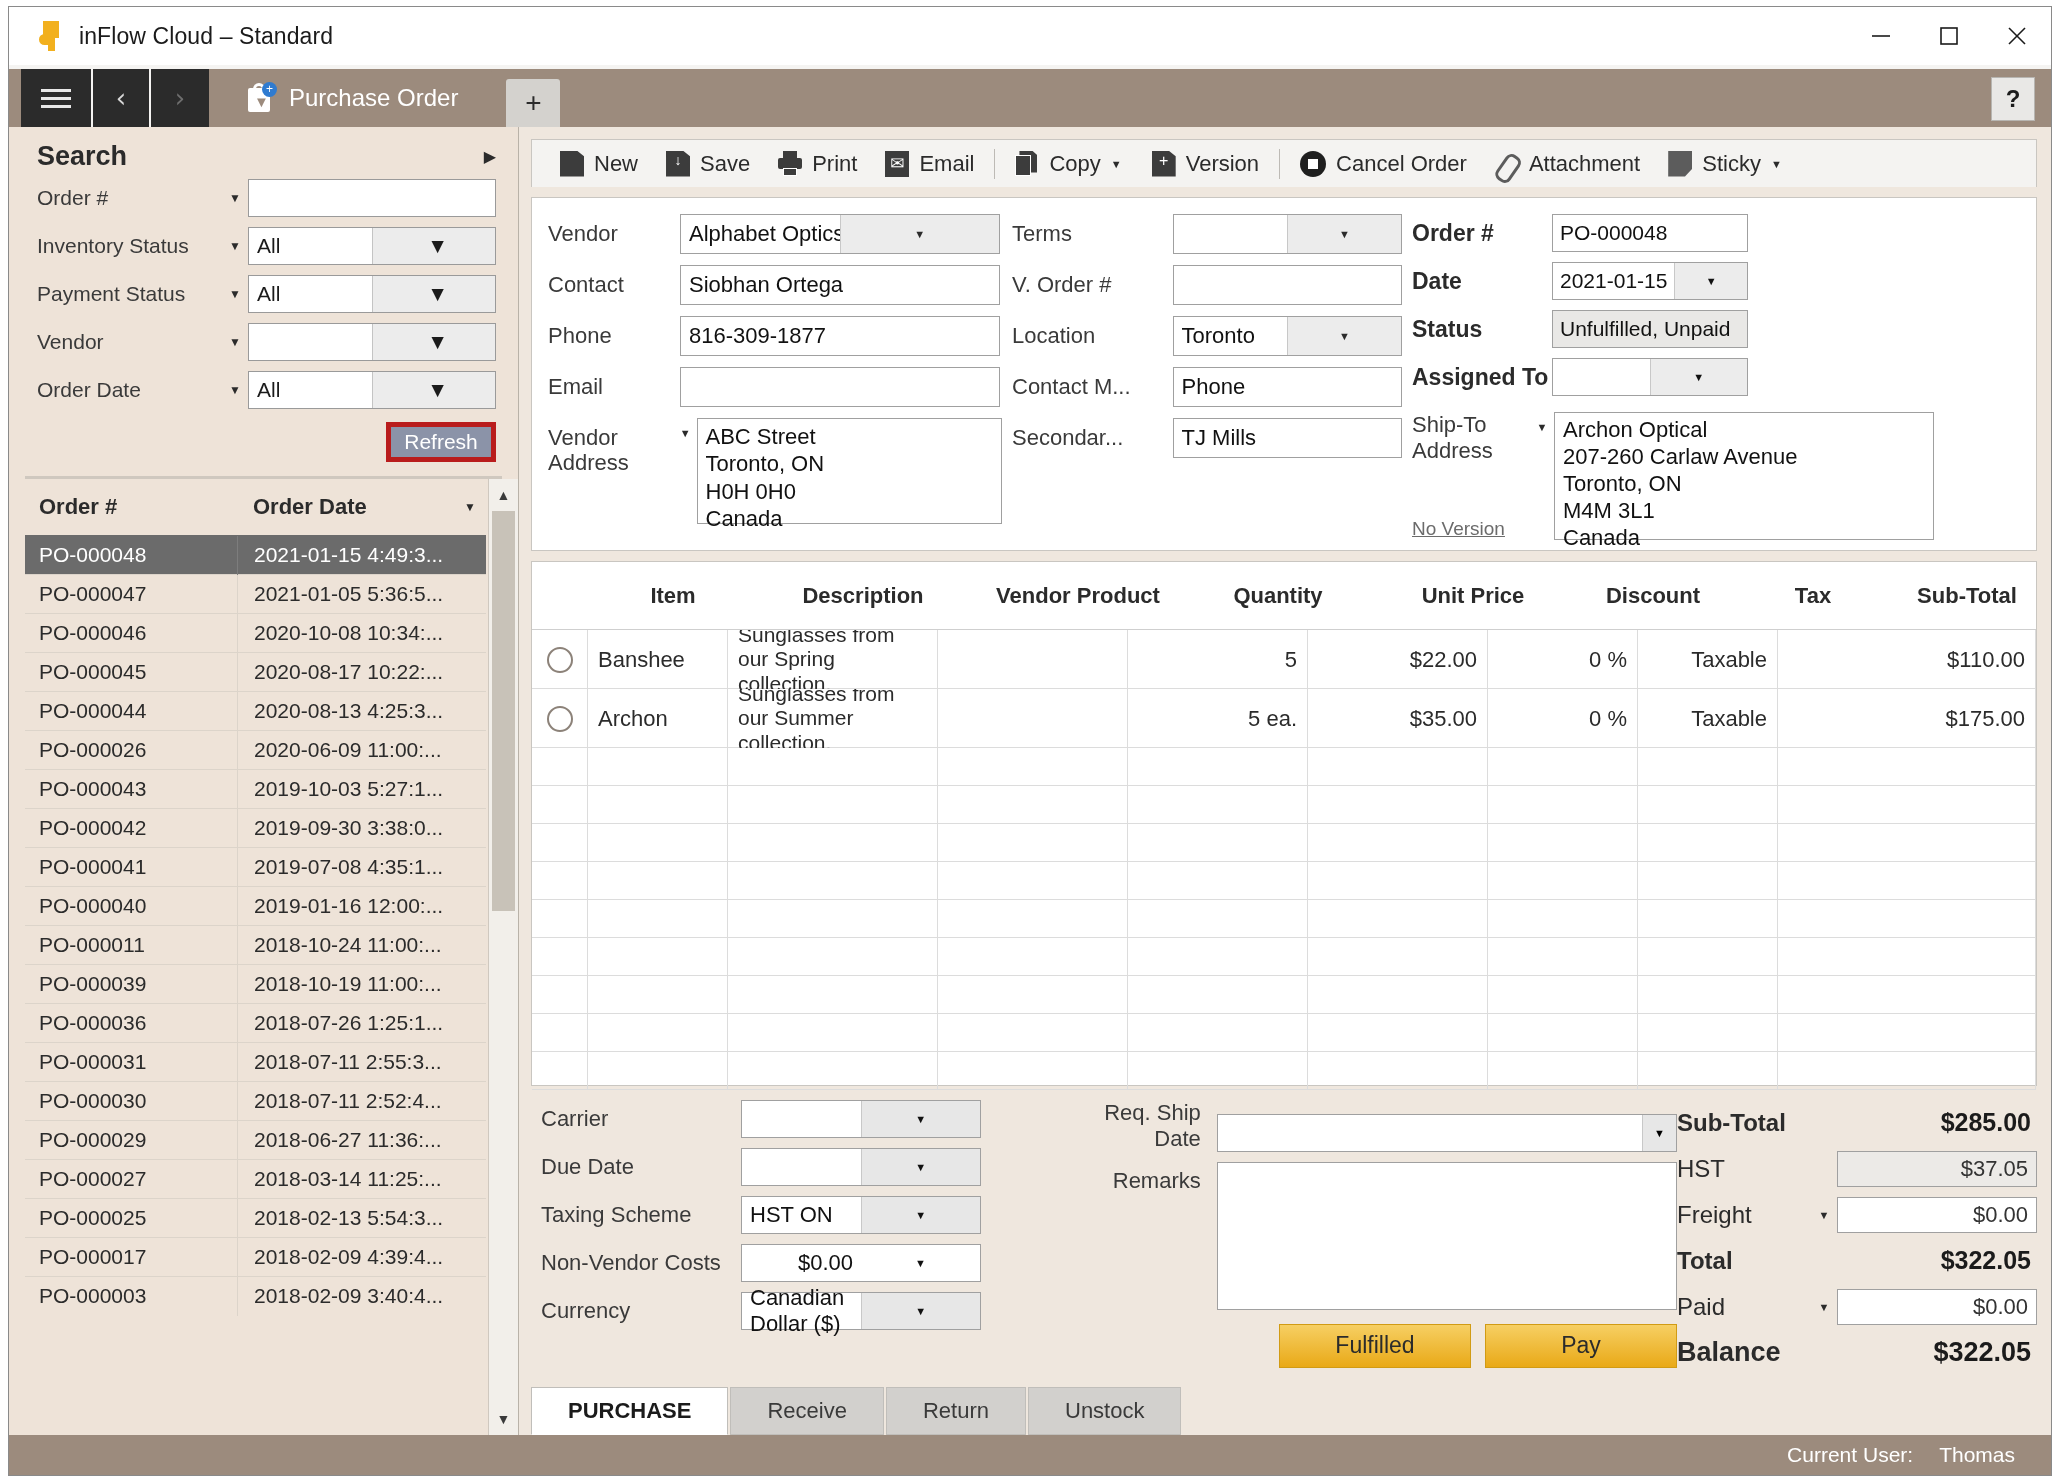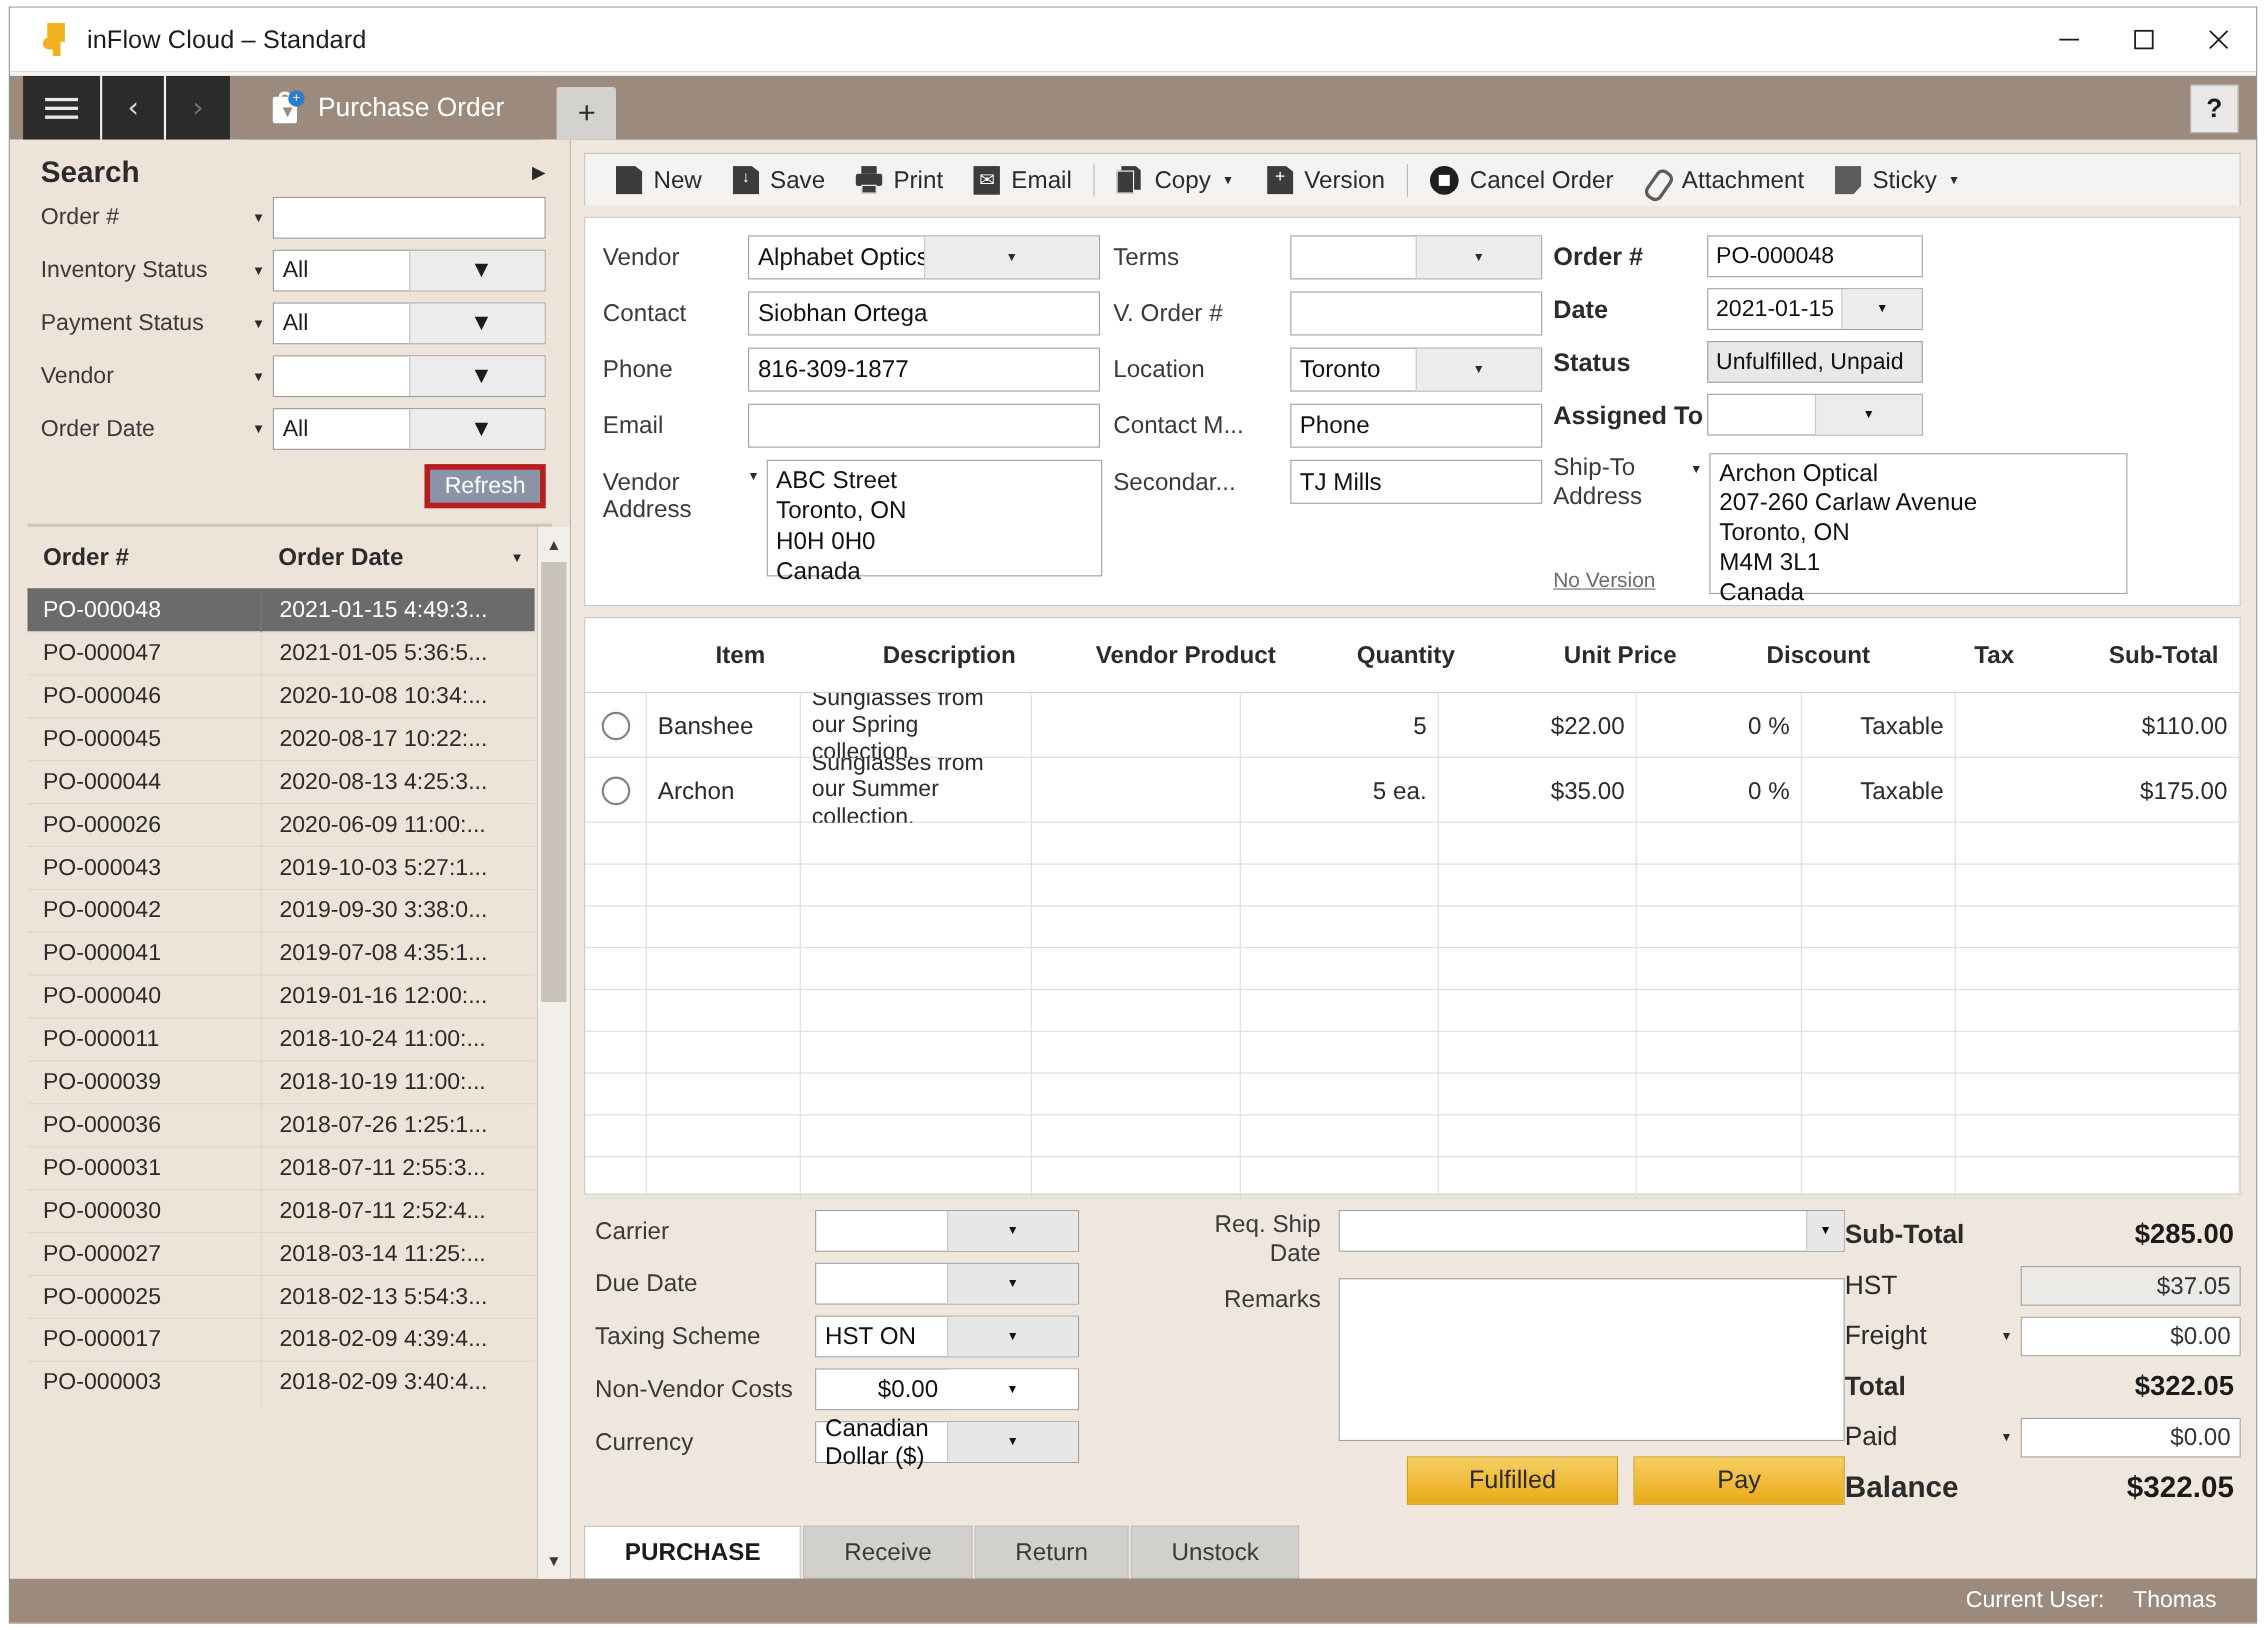--- a/index.html
+++ b/index.html
@@ -442,20 +442,24 @@
               </div>
               <div class="lrow">
                 <div class="c1">PO-000031</div>
                 <div class="c2">2018-07-11 2:55:3...</div>
               </div>
               <div class="lrow">
                 <div class="c1">PO-000030</div>
                 <div class="c2">2018-07-11 2:52:4...</div>
               </div>
               <div class="lrow">
+                <div class="c1">PO-000029</div>
+                <div class="c2">2018-06-27 11:36:...</div>
+              </div>
+              <div class="lrow">
                 <div class="c1">PO-000027</div>
                 <div class="c2">2018-03-14 11:25:...</div>
               </div>
               <div class="lrow">
                 <div class="c1">PO-000025</div>
                 <div class="c2">2018-02-13 5:54:3...</div>
               </div>
               <div class="lrow">
                 <div class="c1">PO-000017</div>
                 <div class="c2">2018-02-09 4:39:4...</div>
@@ -821,21 +825,21 @@
           <div class="brow">
             <div class="blabel">Currency</div>
             <div class="bfield">
               <span>Canadian Dollar ($)</span>
               <span class="dd">▼</span>
             </div>
           </div>
         </div>
 
         <div class="bcolB">
-          <div class="brow" style="align-items:flex-start">
+          <div class="brow" style="align-items:flex-end">
             <div class="blabel r">Req. Ship Date</div>
             <div class="bshipdate">
               <span style="flex:1;padding:0 8px;font-size:22px"></span>
               <span class="dd" style="width:34px;height:36px;background:#e7e7e7;border-left:1px solid #c8c8c8;display:flex;align-items:center;justify-content:center;font-size:11px">▼</span>
             </div>
           </div>
           <div class="brow" style="align-items:flex-start">
             <div class="blabel r" style="padding-top:6px">Remarks</div>
             <div class="bremarks"></div>
           </div>

